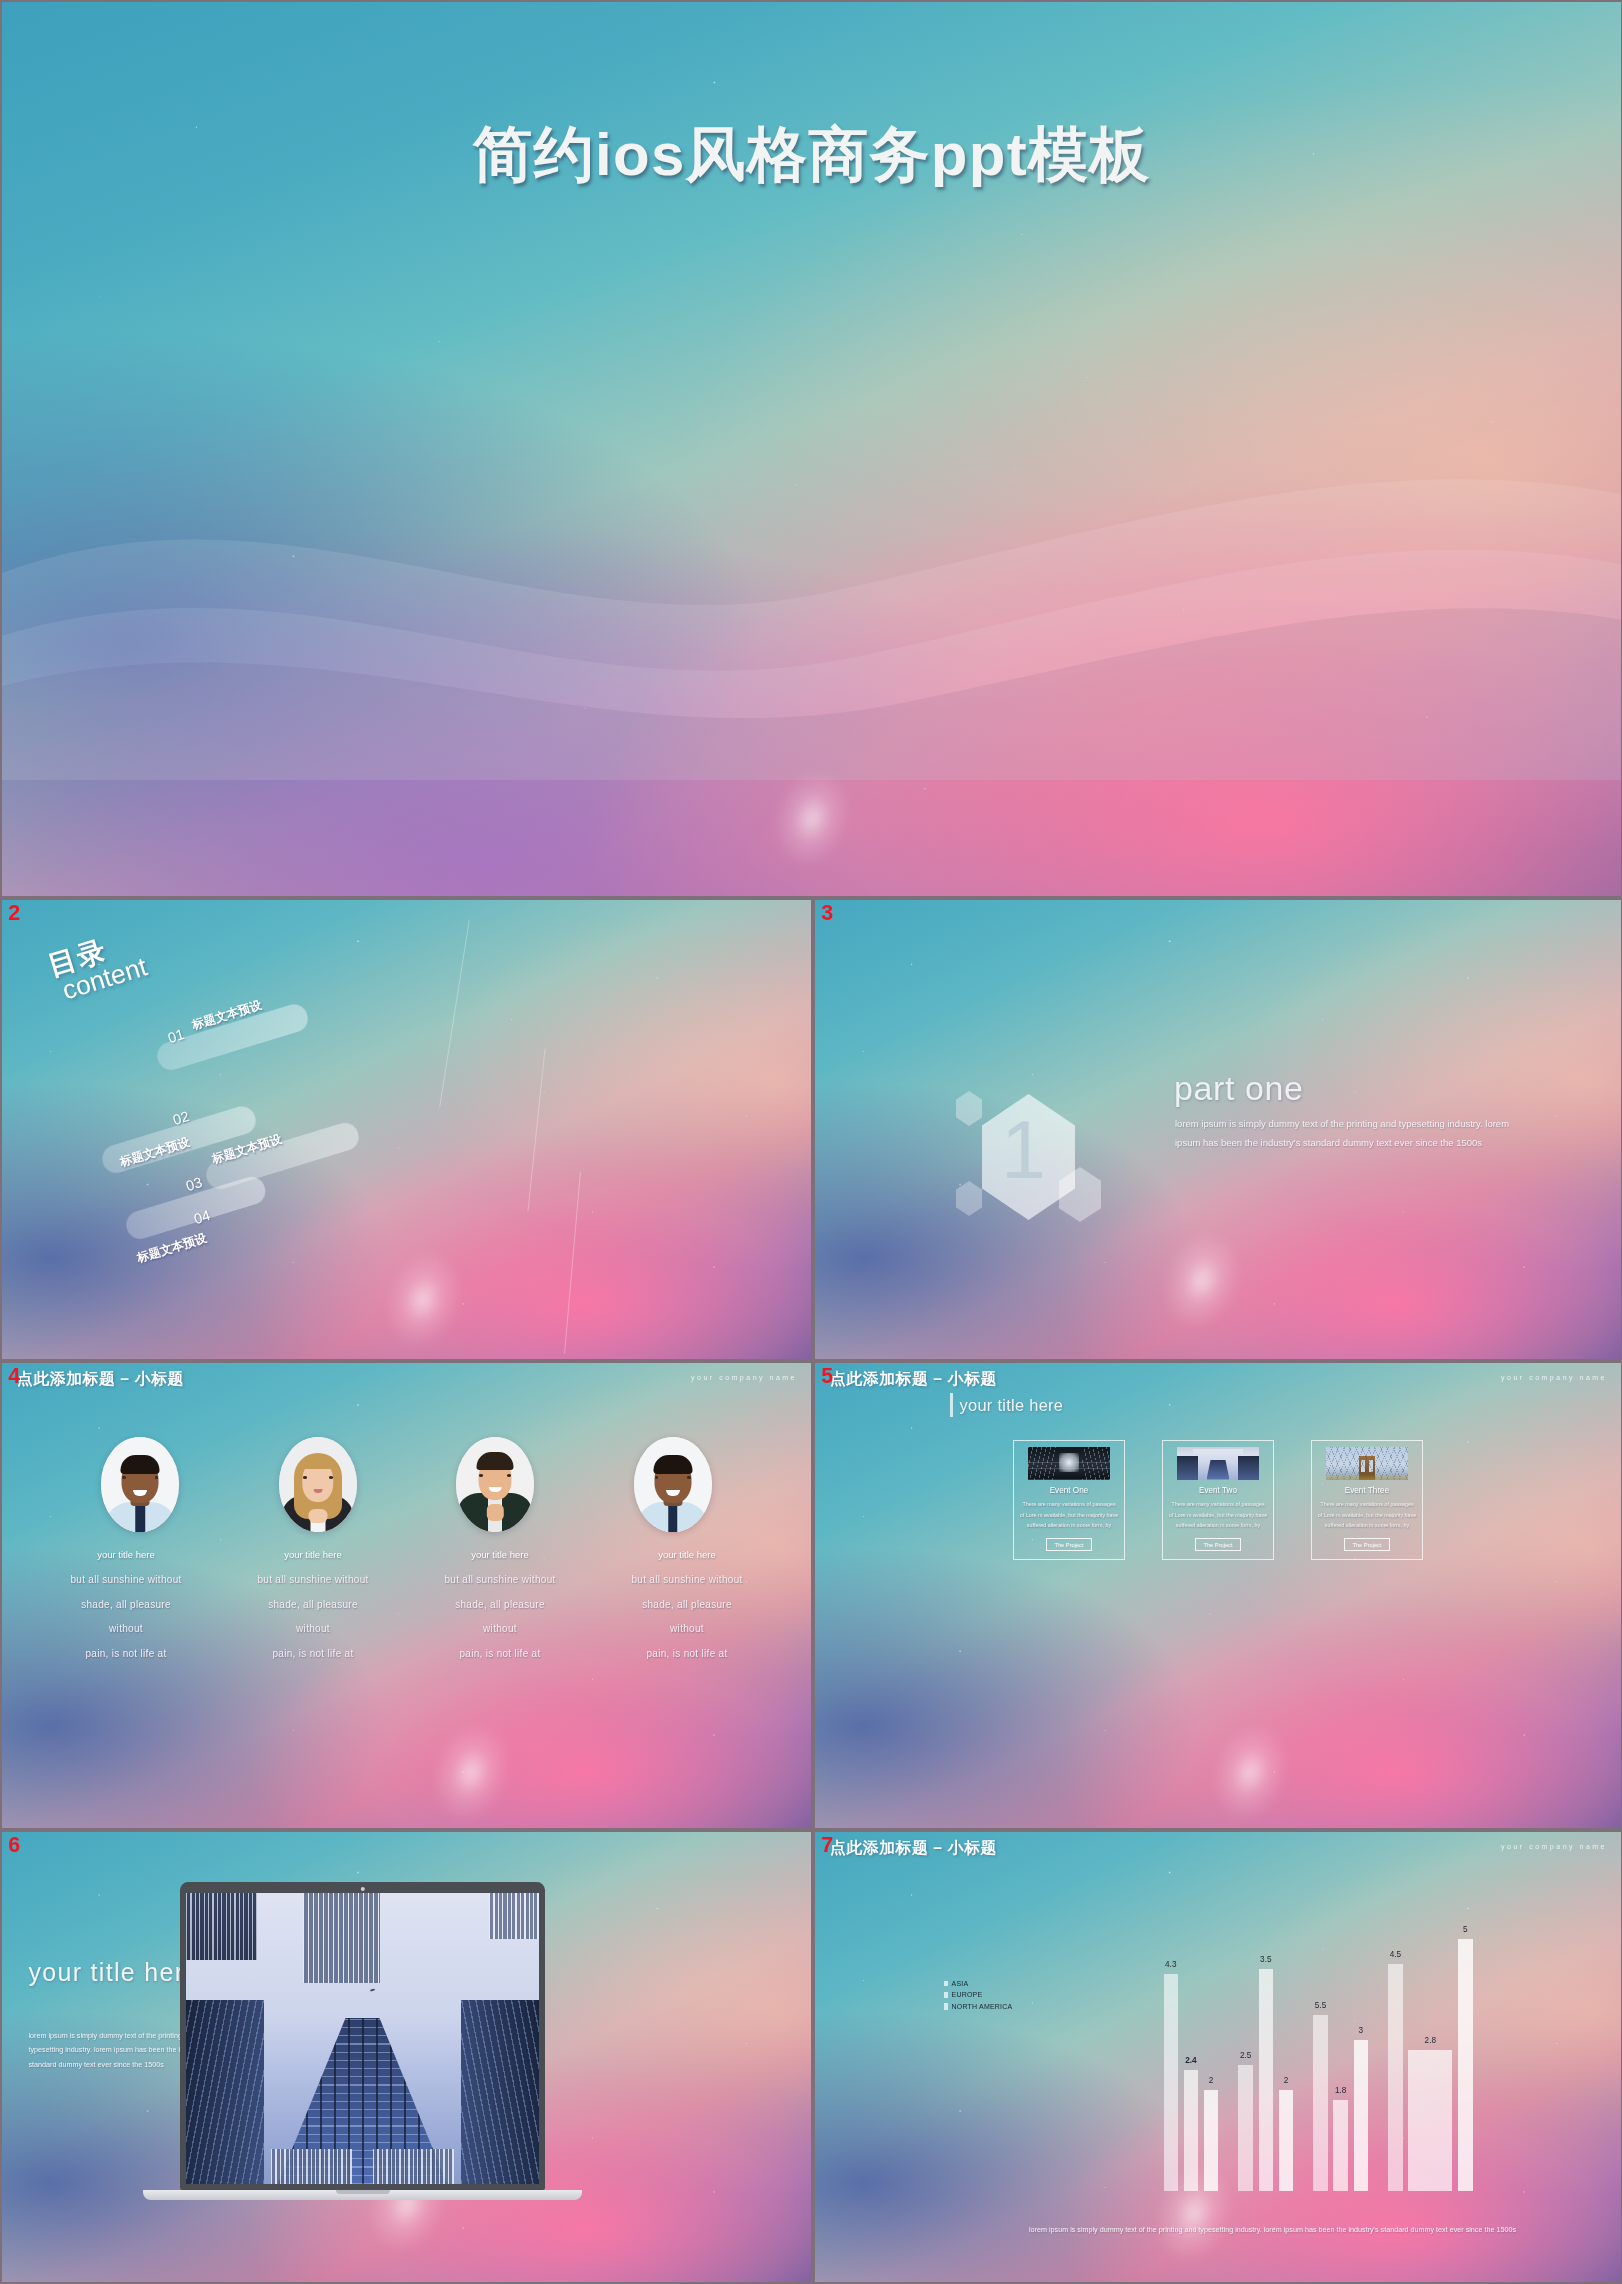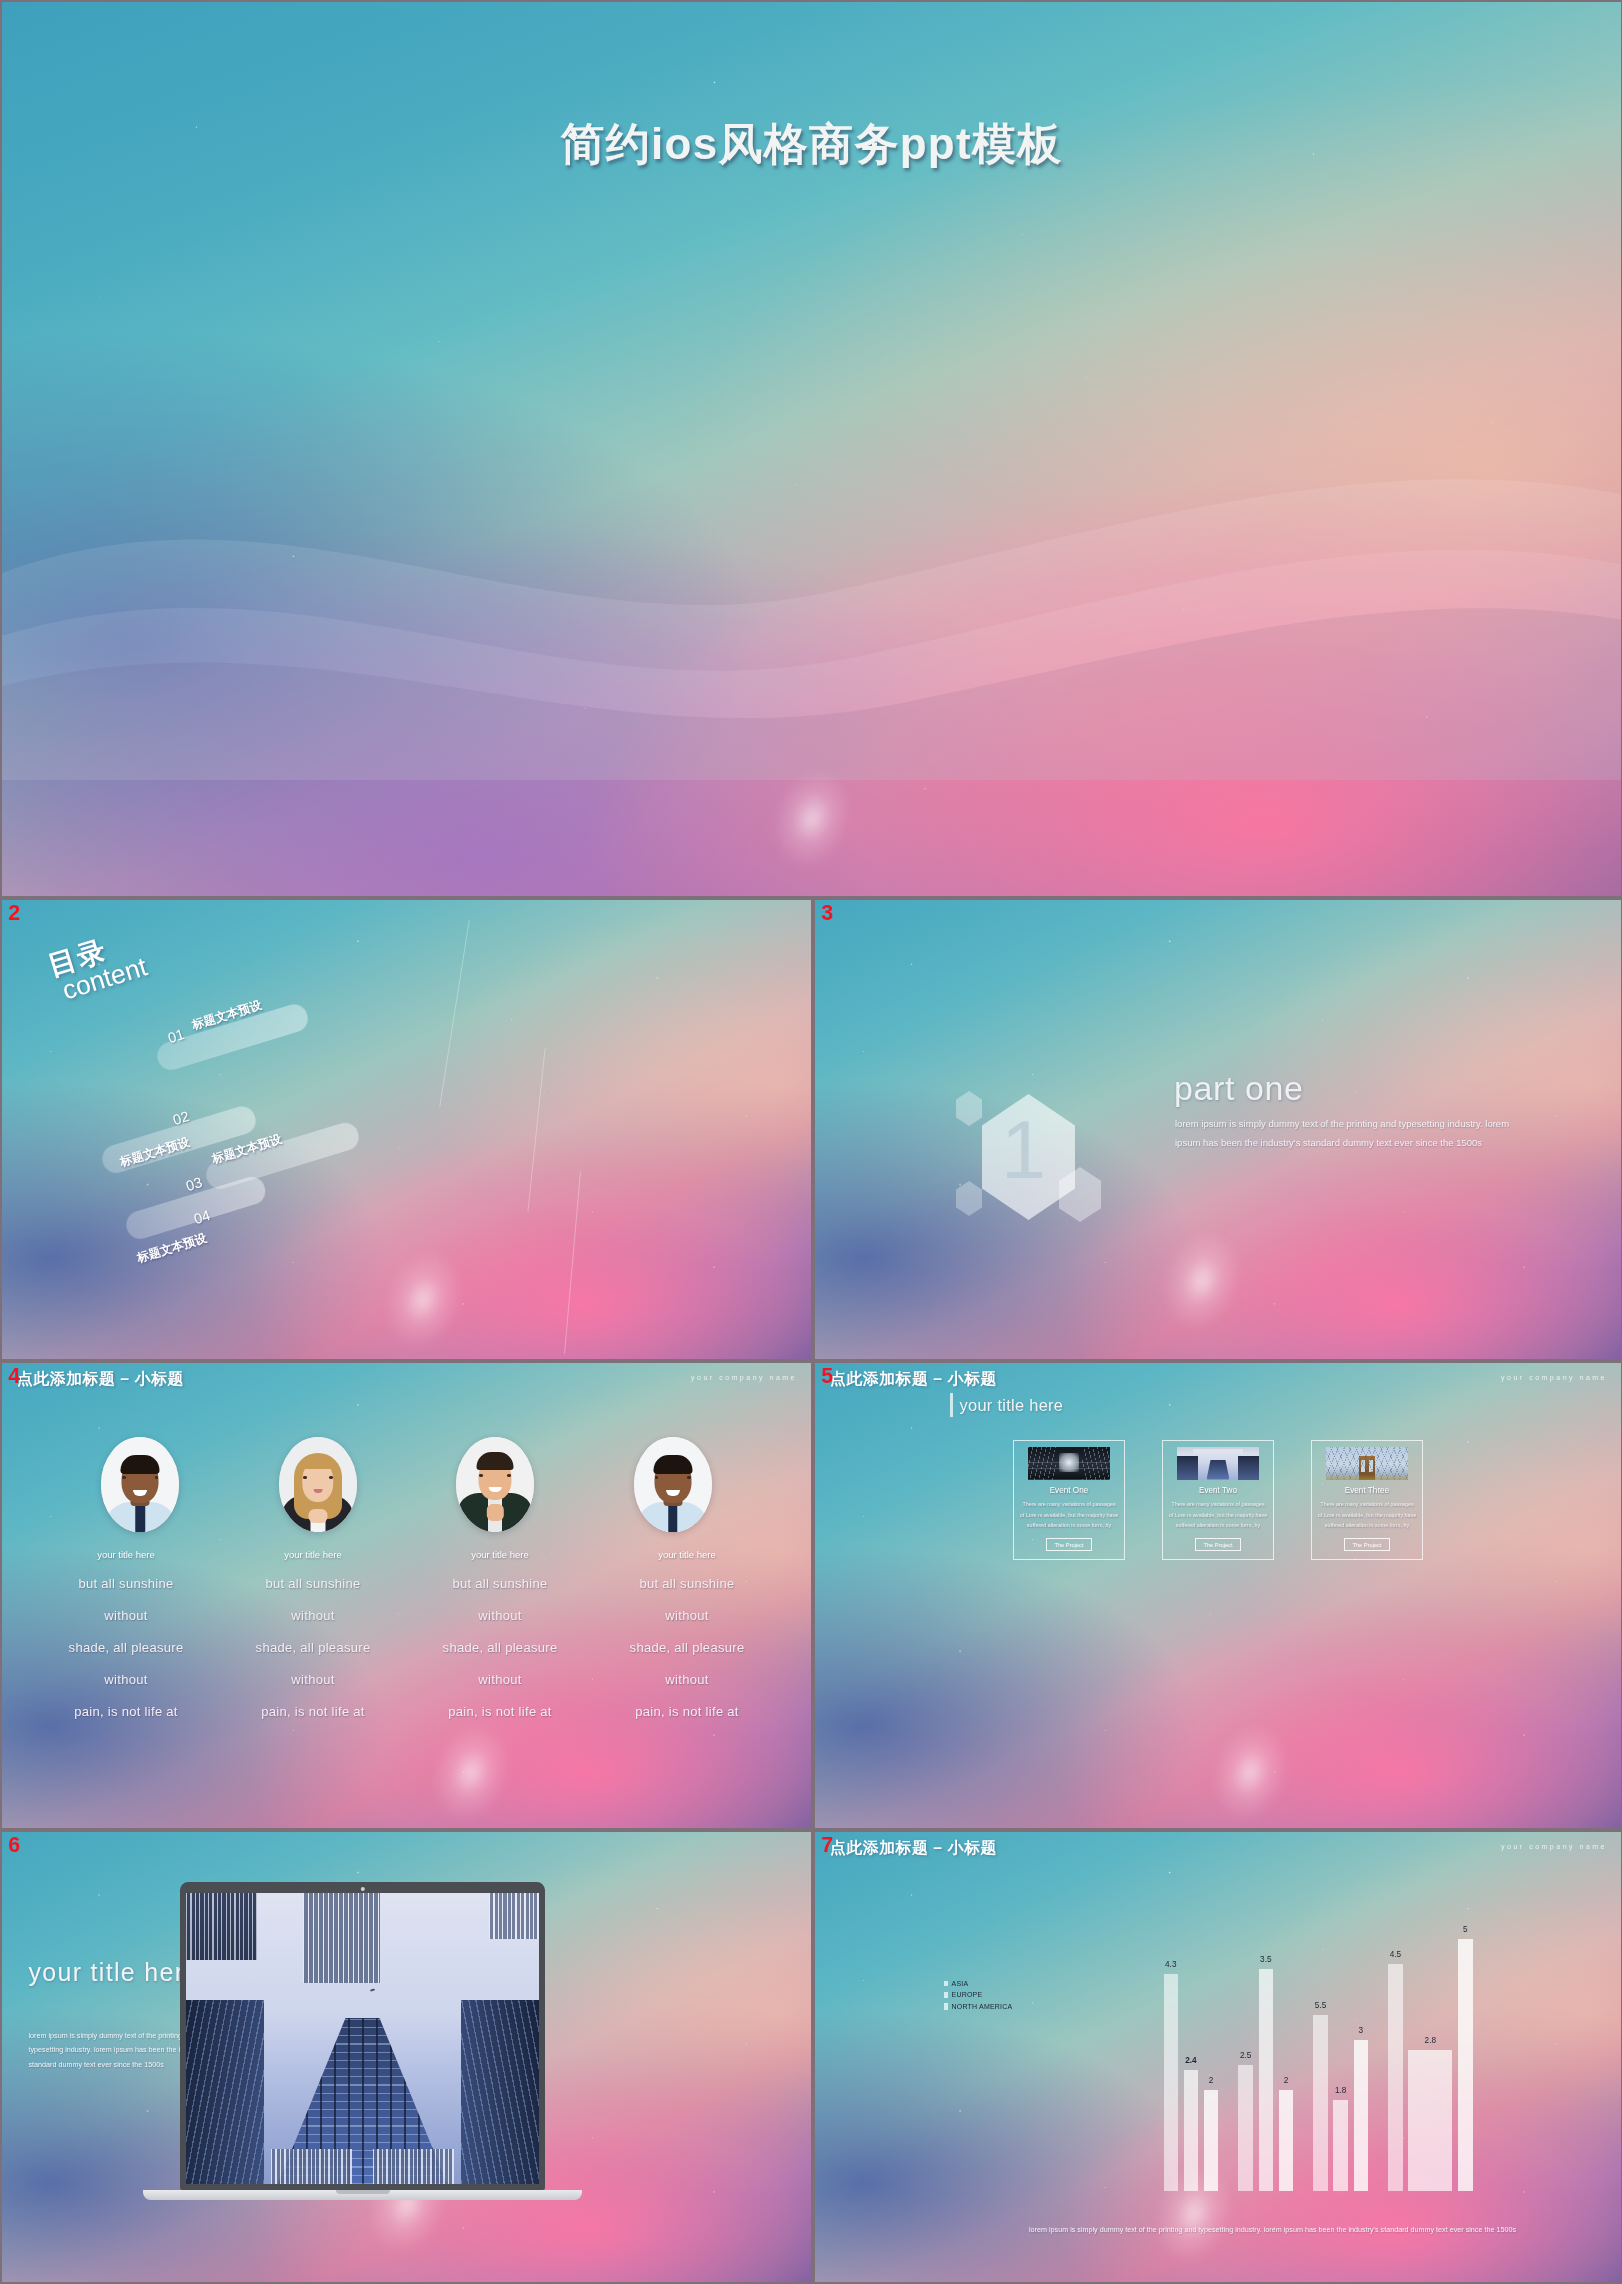--- a/index.html
+++ b/index.html
@@ -78,21 +78,21 @@
     position: absolute; left: 6.3px; top: 2.5px;
     font-size: 21.4px; font-weight: 700; color: #f41421;
     line-height: 1; z-index: 40;
     font-family: "Liberation Sans", sans-serif;
   }
 
   
   .s1 .waves { position: absolute; inset: 0; }
   .s1 .t-main {
     position: absolute; top: 113px; left: 0; right: 0; text-align: center;
-    font-size: 44px; font-weight: 700; letter-spacing: 1.3px;
+    font-size: 60px; font-weight: 700; letter-spacing: 1.3px;
     color: #f2f4f3;
     text-shadow: 1.9px 2.5px 3.2px rgba(40,40,70,0.45);
   }
   .s1 .t-sub {
     position: absolute; top: 186px; left: 0; right: 0; text-align: center;
     font-size: 21px; color: #f3f4f4; letter-spacing: 0.6px;
     text-shadow: 1.3px 1.3px 2.5px rgba(40,40,70,0.40);
   }
 
   
@@ -173,21 +173,21 @@
     background: #f1f2f3;
     box-shadow: 0 1.9px 7.6px rgba(40,30,60,0.20);
   }
   .s4 .captions { position: absolute; left: 0; right: 0; top: 186px; display: flex; justify-content: space-evenly; }
   .s4 .cap { width: 126px; text-align: center; }
   .s4 .cap .t {
     font-size: 9.5px; color: #fff; margin-bottom: 8.2px;
     text-shadow: 0.6px 0.6px 1.9px rgba(50,40,80,0.4);
   }
   .s4 .cap .l {
-    font-size: 13px; color: #f4eef2; line-height: 2.45; letter-spacing: 0.3px;
+    font-size: 10px; color: #f4eef2; line-height: 2.45; letter-spacing: 0.3px;
     text-shadow: 0.6px 0.6px 1.3px rgba(50,40,80,0.35);
   }
 
   
   .face { position:absolute; inset:0; }
   .face .bgp { position:absolute; inset:0; background:#f4f5f6; }
   .face .neckc { position:absolute; }
   .face .head { position:absolute; border-radius:48% 48% 44% 44%; }
   .face .hair { position:absolute; }
   .face .shirt { position:absolute; }

